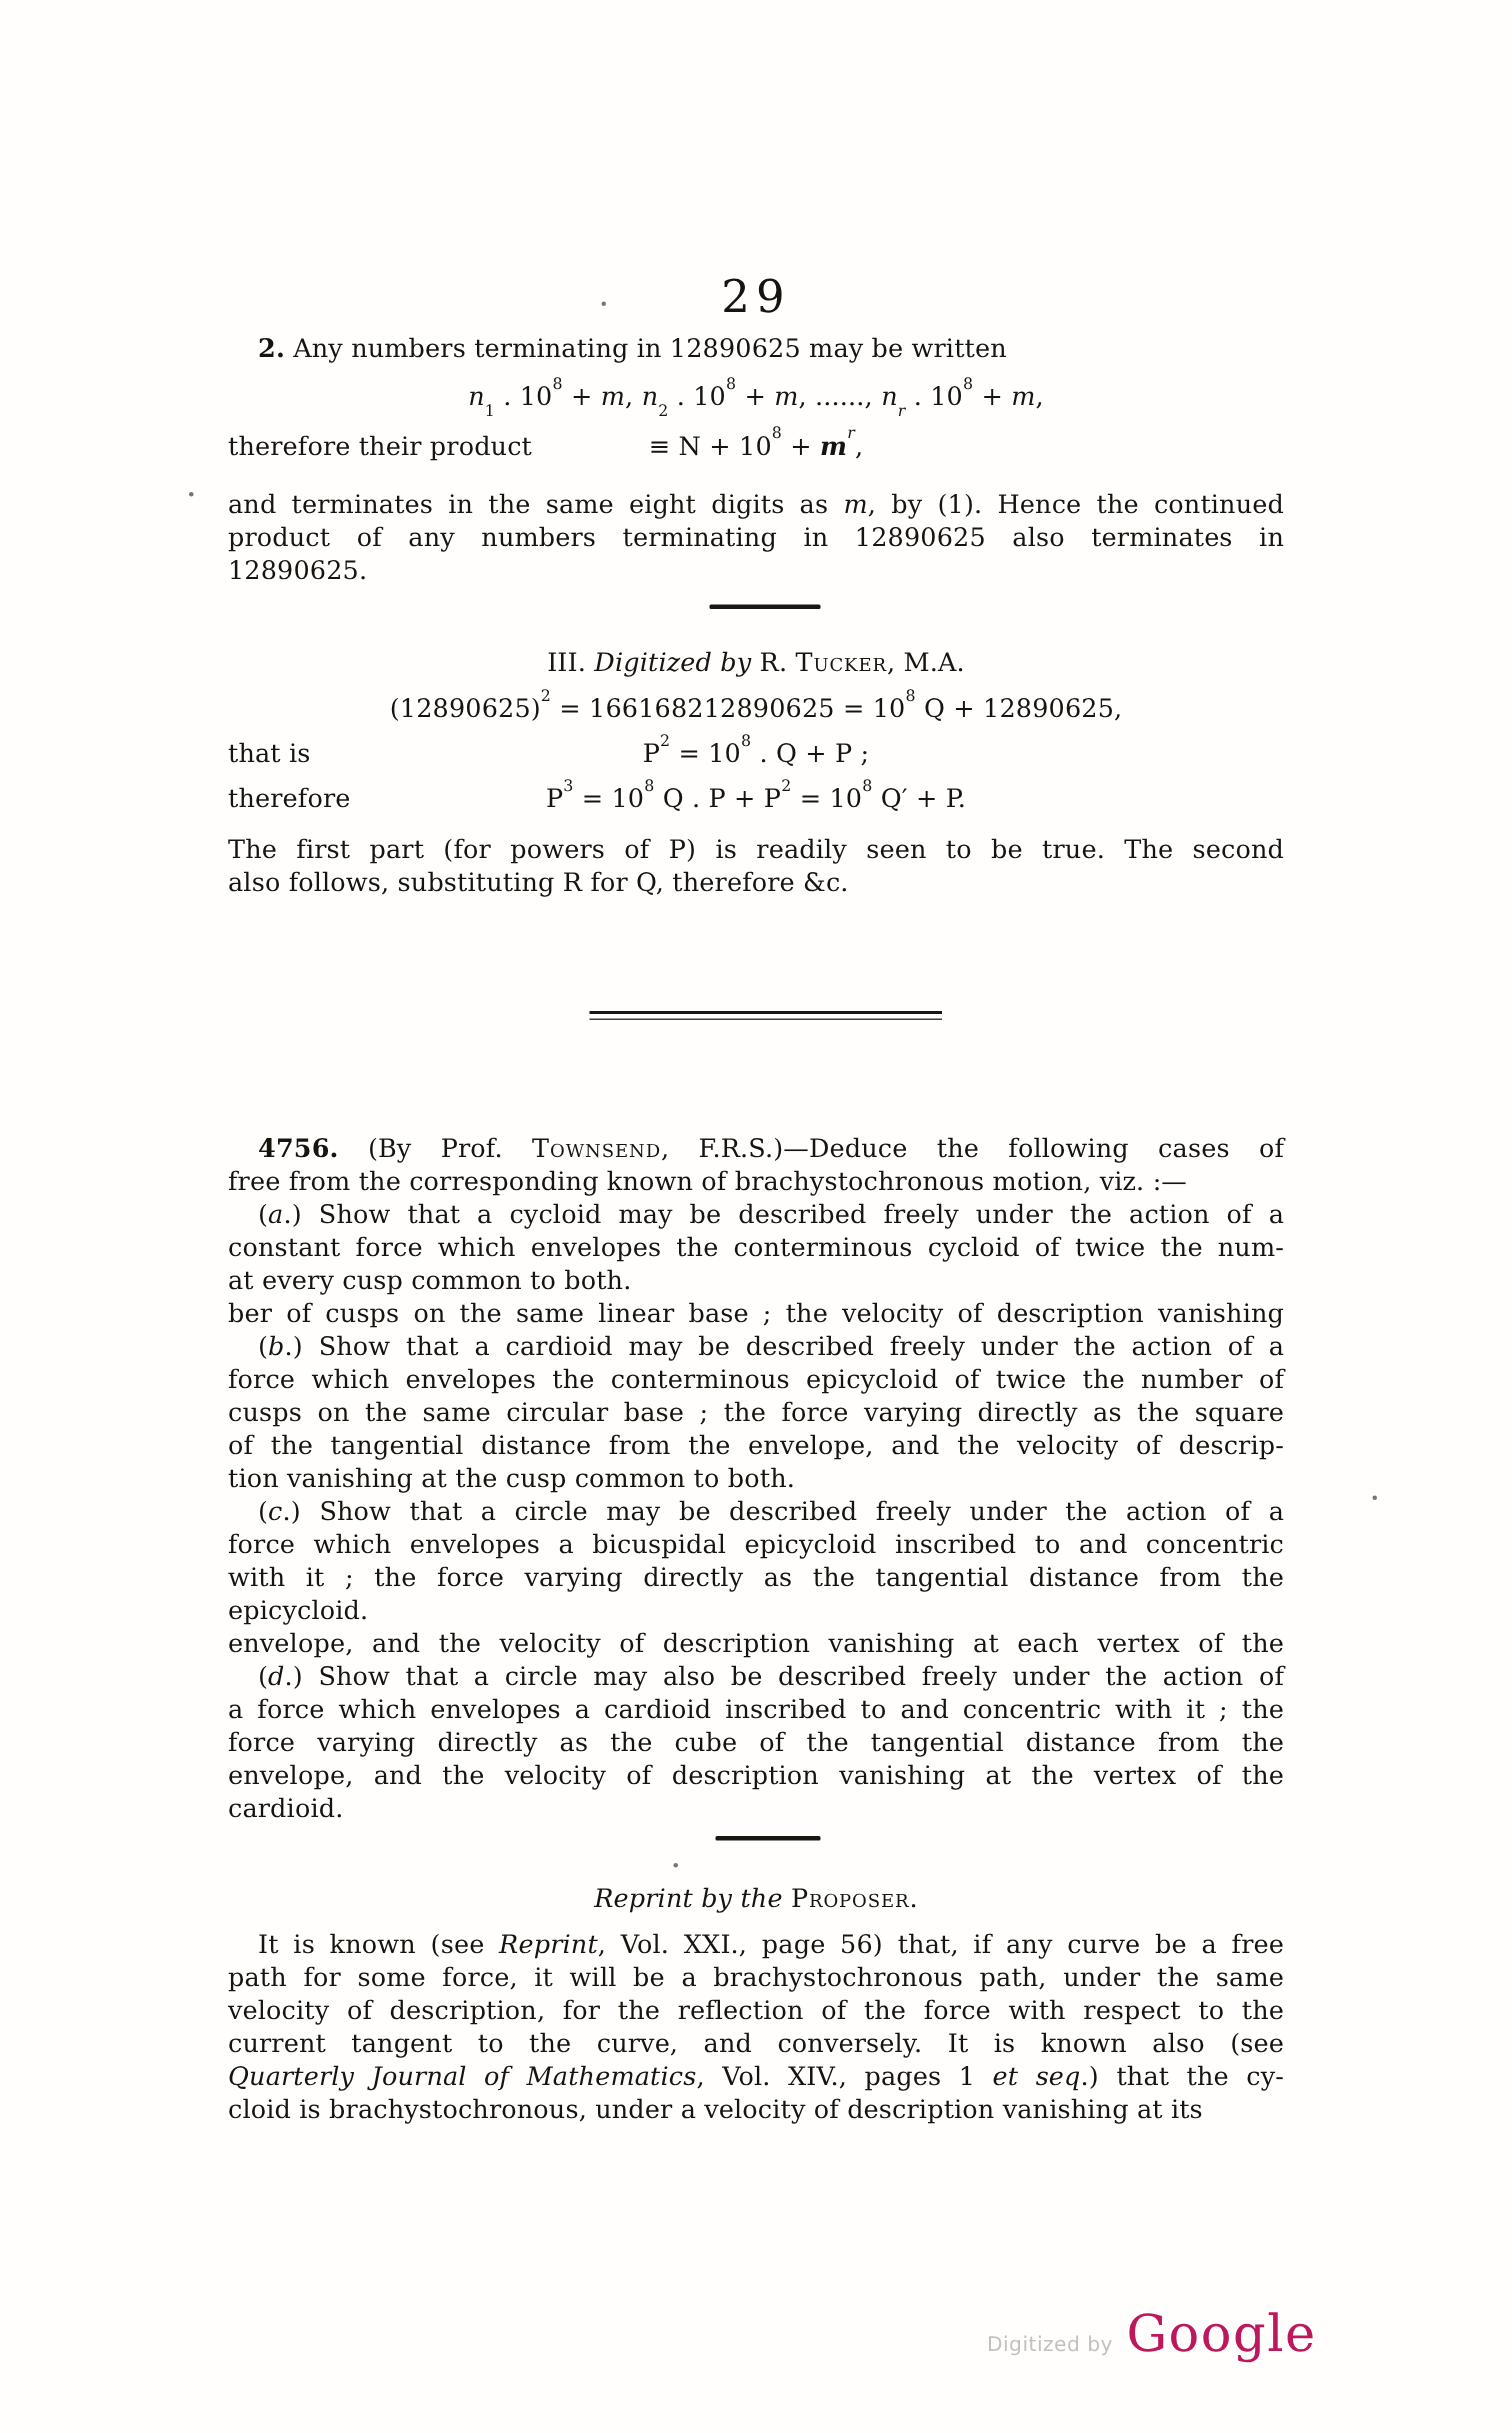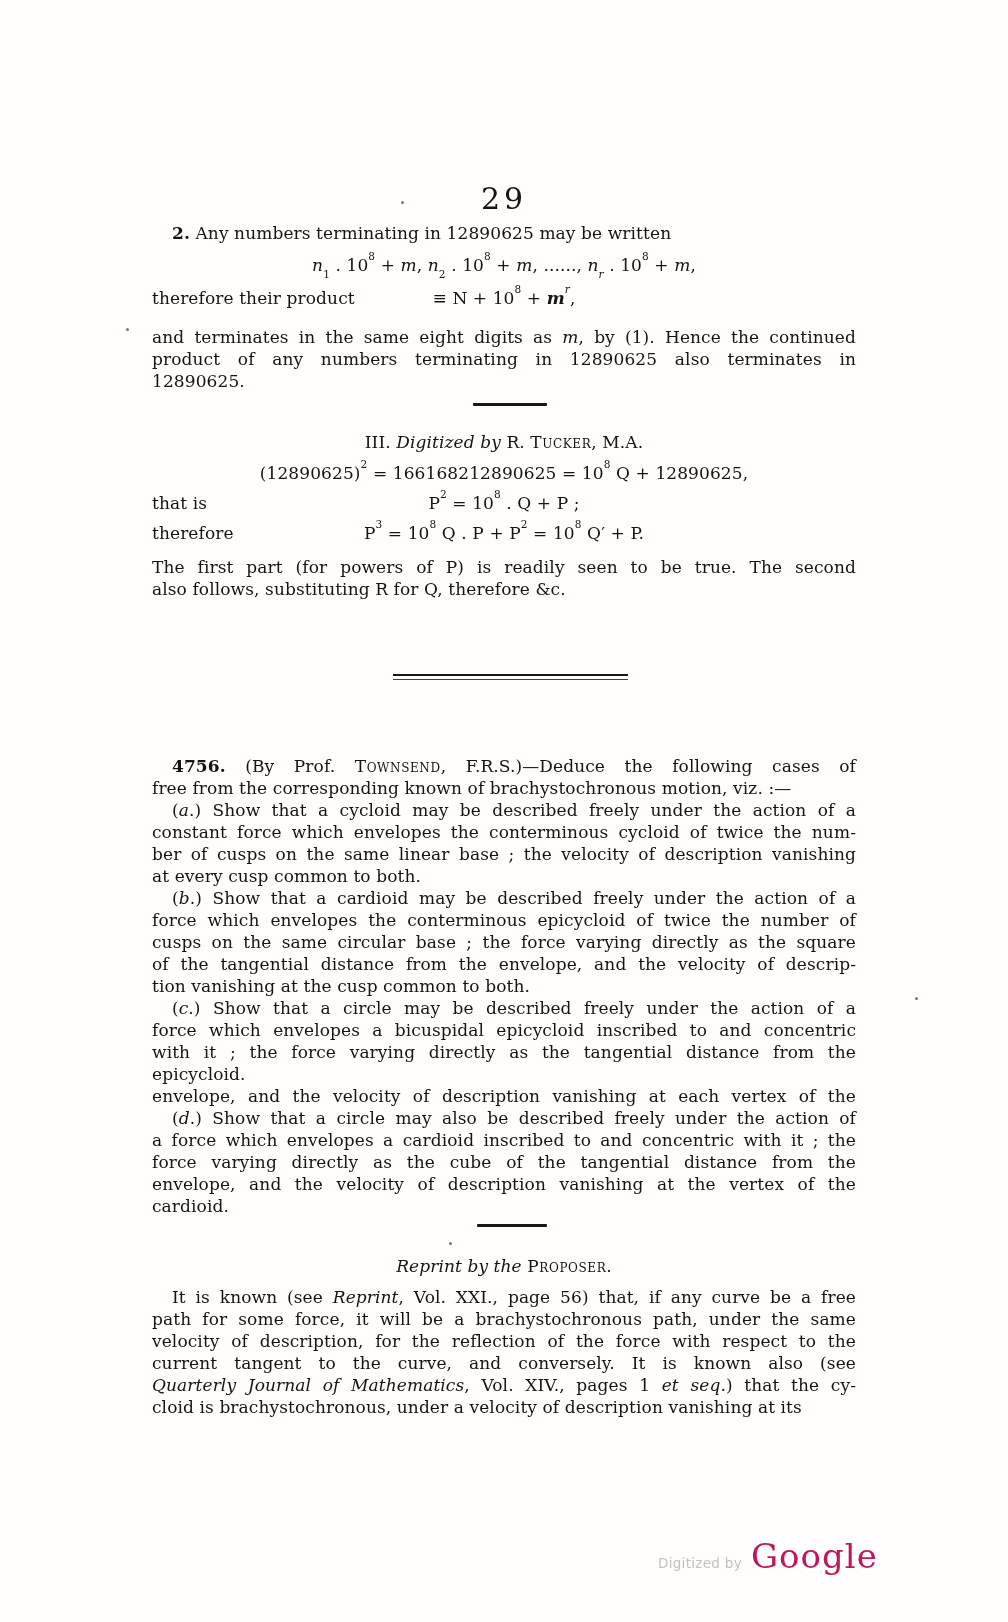--- a/index.html
+++ b/index.html
@@ -84,22 +84,22 @@
   <div class="dblrule" style="top:674px;left:393px;width:235px"></div>
 
   <div class="abs" style="top:755px">
     <div>
         <div class="line jl ind"><b>4756.</b>  (By Prof. <span class="sc">Townsend</span>, F.R.S.)—Deduce the following cases of</div>
         <div class="line">free from the corresponding known of brachystochronous motion, viz. :—</div>
       </div>
     <div>
         <div class="line jl ind">(<i>a</i>.)  Show that a cycloid may be described freely under the action of a</div>
         <div class="line jl">constant force which envelopes the conterminous cycloid of twice the num-</div>
+        <div class="line">at every cusp common to both.</div>
         <div class="line jl">ber of cusps on the same linear base ;  the velocity of description vanishing</div>
-        <div class="line">at every cusp common to both.</div>
       </div>
     <div>
         <div class="line jl ind">(<i>b</i>.)  Show that a cardioid may be described freely under the action of a</div>
         <div class="line jl">force which envelopes the conterminous epicycloid of twice the number of</div>
         <div class="line jl">cusps on the same circular base ;  the force varying directly as the square</div>
         <div class="line jl">of the tangential distance from the envelope, and the velocity of descrip-</div>
         <div class="line">tion vanishing at the cusp common to both.</div>
       </div>
     <div>
         <div class="line jl ind">(<i>c</i>.)  Show that a circle may be described freely under the action of a</div>

